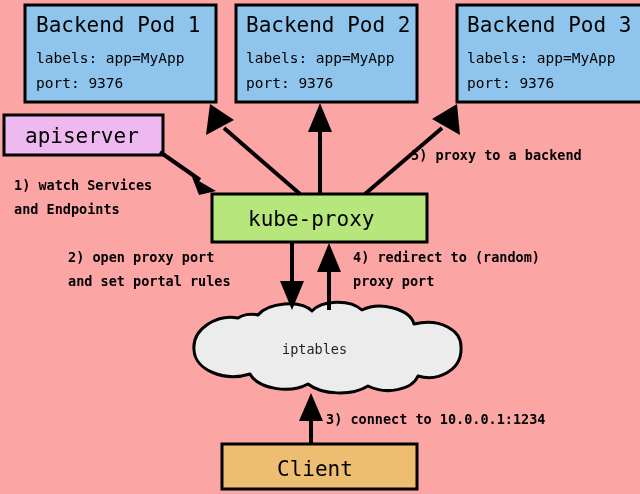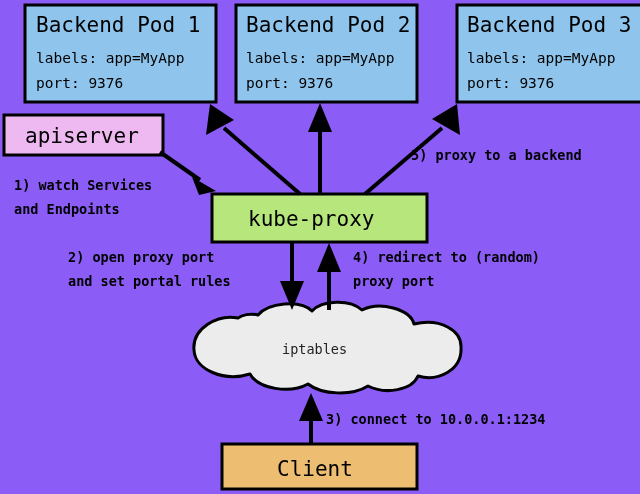--- a/index.html
+++ b/index.html
@@ -58,21 +58,21 @@
     fill: none;
   }
   .arrow-head {
     fill: #000000;
     stroke: none;
   }
 </style>
 </head>
 <body>
 
-<div id="diagram-root" style="background: #8b5cf6;">
+<div id="diagram-root" style="background: #fca5a5;">
   <svg class="canvas" viewBox="0 0 640 494">
 
     <g>
       <rect class="box-outline" x="25" y="5" width="191" height="97" fill="#8fc5ec"></rect>
       <text class="node-title" x="36" y="32">Backend Pod 1</text>
       <text class="node-detail" x="36" y="63">labels: app=MyApp</text>
       <text class="node-detail" x="36" y="88">port: 9376</text>
     </g>
 
     <g>

